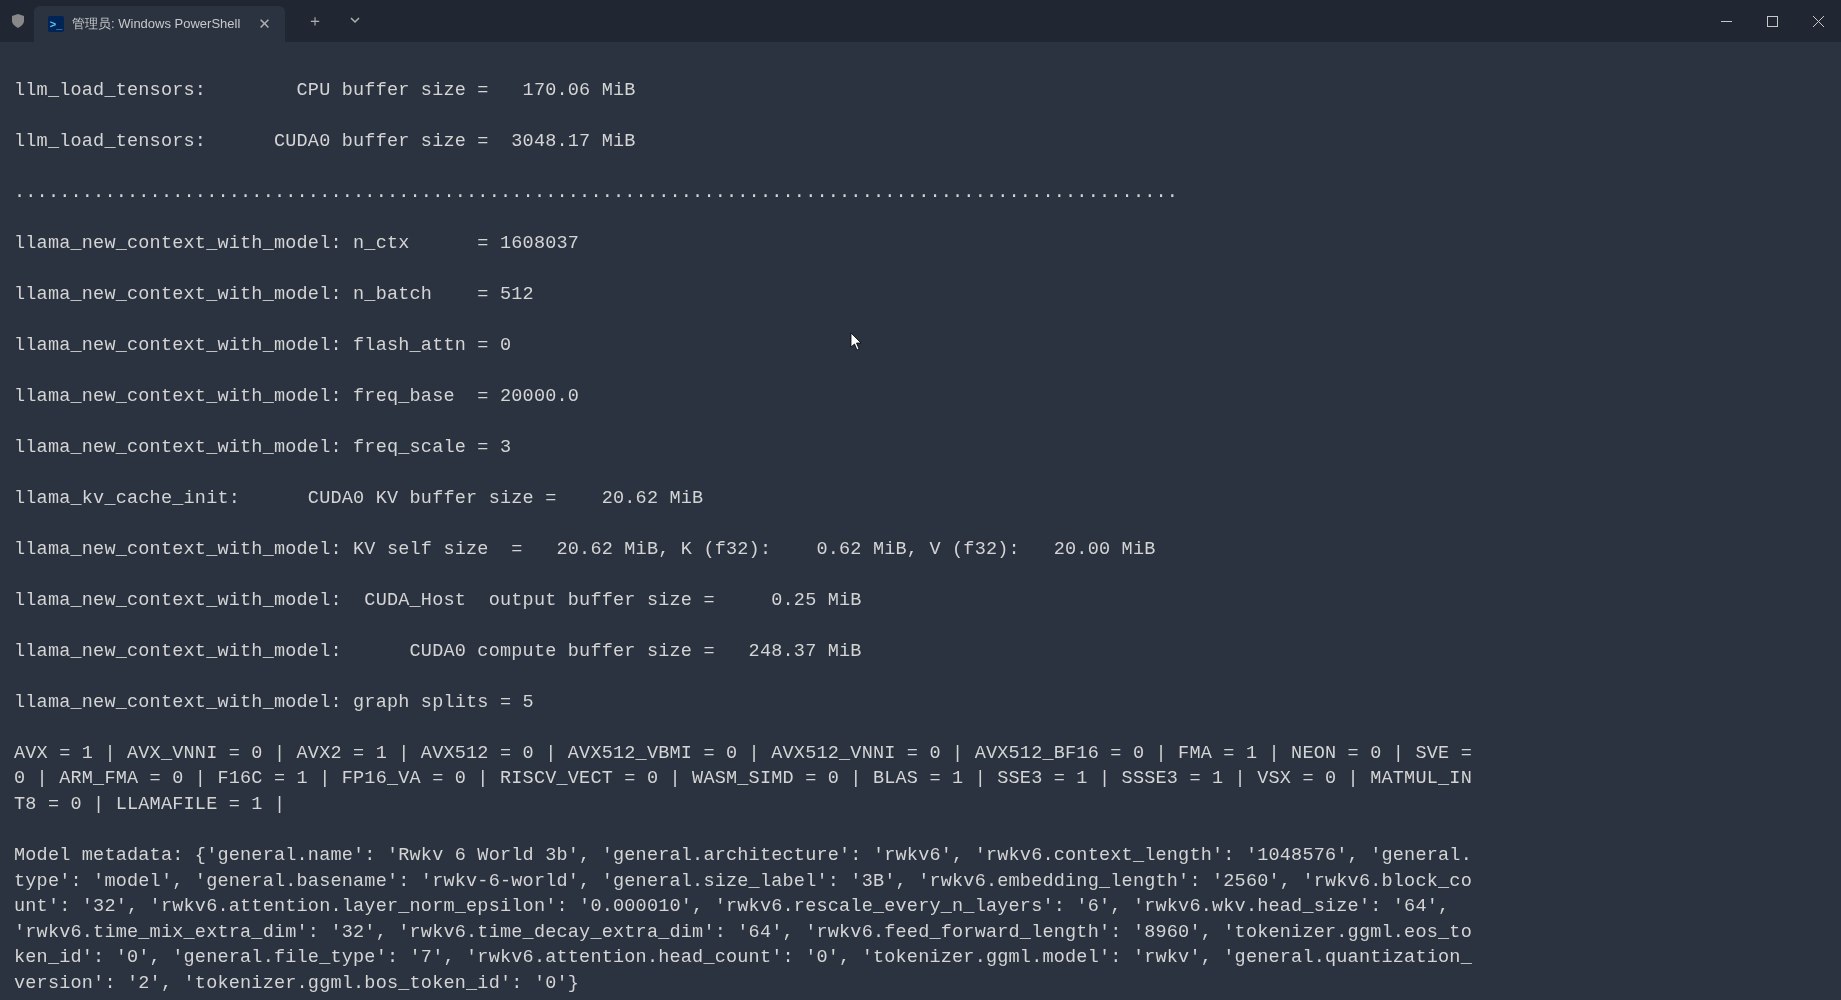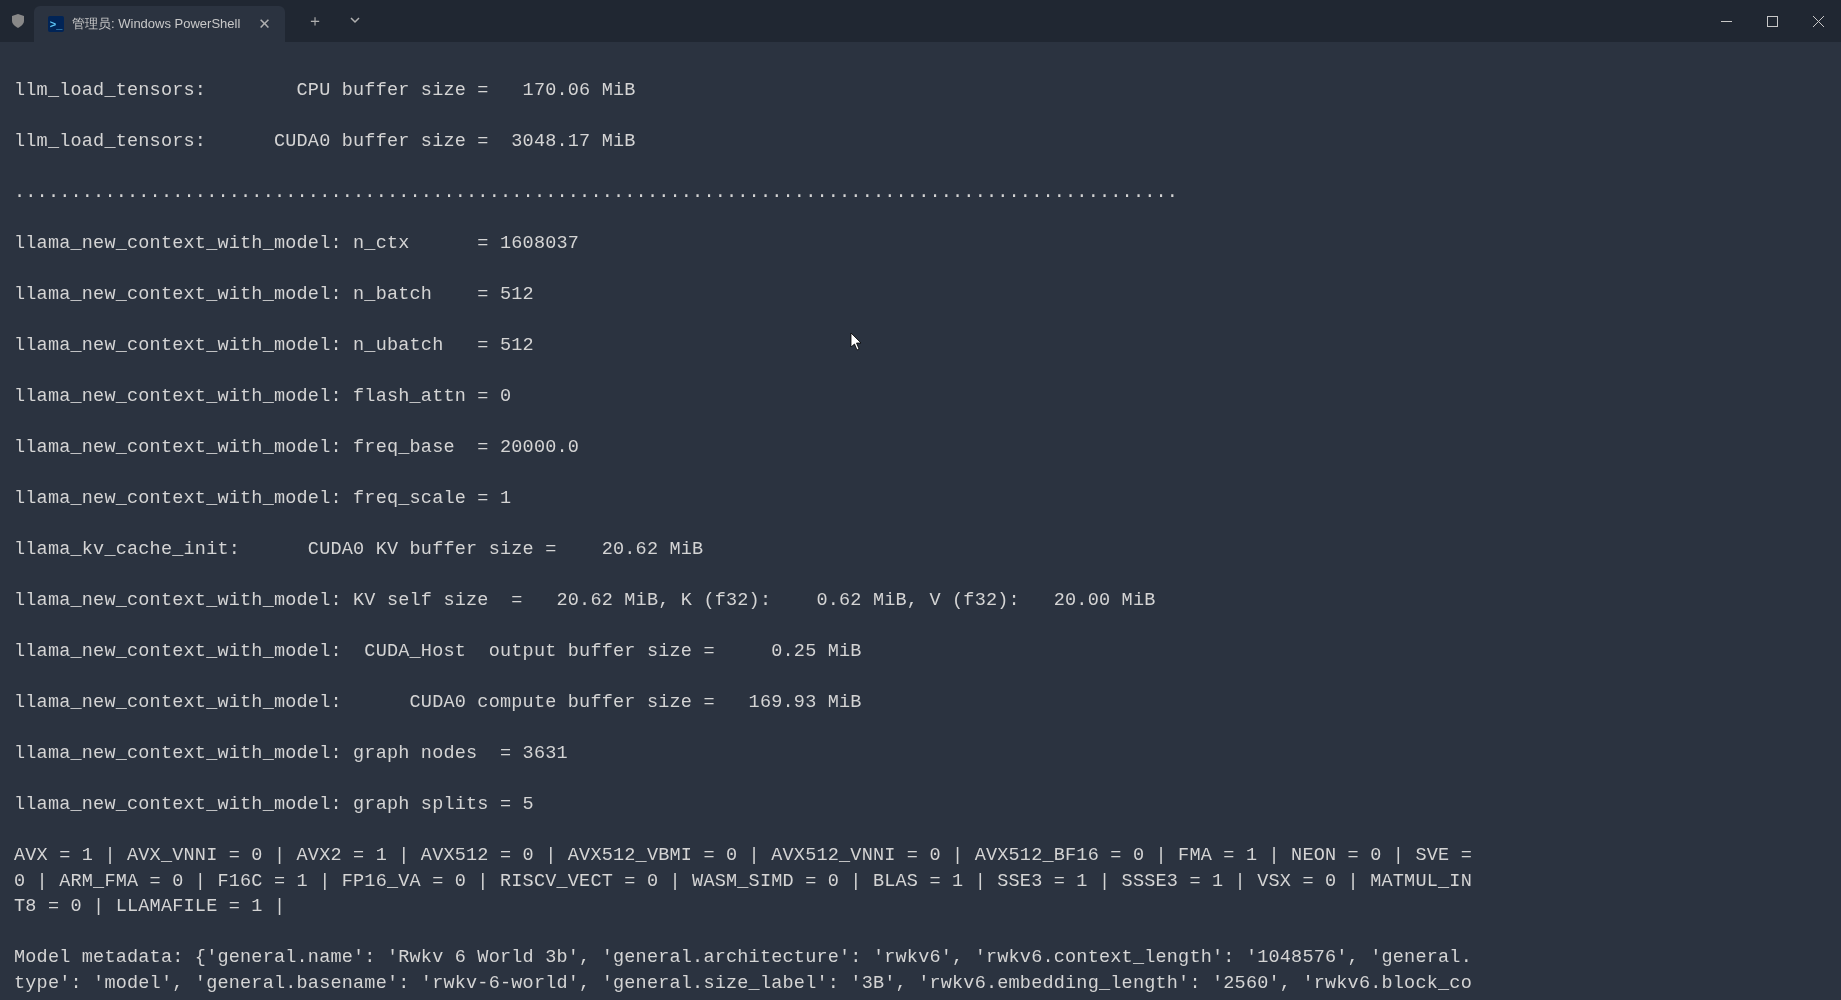--- a/index.html
+++ b/index.html
@@ -140,29 +140,27 @@
     </div>
   </div>
 </div>
 
 <div class="terminal">
 <div class="line">llm_load_tensors:        CPU buffer size =   170.06 MiB</div>
 <div class="line">llm_load_tensors:      CUDA0 buffer size =  3048.17 MiB</div>
 <div class="line">.......................................................................................................</div>
 <div class="line">llama_new_context_with_model: n_ctx      = 1608037</div>
 <div class="line">llama_new_context_with_model: n_batch    = 512</div>
-<div class="line">llama_new_context_with_model: n_ubatch   = 512</div>
 <div class="line">llama_new_context_with_model: flash_attn = 0</div>
 <div class="line">llama_new_context_with_model: freq_base  = 20000.0</div>
-<div class="line">llama_new_context_with_model: freq_scale = 1</div>
+<div class="line">llama_new_context_with_model: freq_scale = 3</div>
 <div class="line">llama_kv_cache_init:      CUDA0 KV buffer size =    20.62 MiB</div>
 <div class="line">llama_new_context_with_model: KV self size  =   20.62 MiB, K (f32):    0.62 MiB, V (f32):   20.00 MiB</div>
 <div class="line">llama_new_context_with_model:  CUDA_Host  output buffer size =     0.25 MiB</div>
-<div class="line">llama_new_context_with_model:      CUDA0 compute buffer size =   169.93 MiB</div>
-<div class="line">llama_new_context_with_model: graph nodes  = 3631</div>
+<div class="line">llama_new_context_with_model:      CUDA0 compute buffer size =   248.37 MiB</div>
 <div class="line">llama_new_context_with_model: graph splits = 5</div>
 <div class="line" style="white-space:pre-wrap;word-break:break-all;width:1460px">AVX = 1 | AVX_VNNI = 0 | AVX2 = 1 | AVX512 = 0 | AVX512_VBMI = 0 | AVX512_VNNI = 0 | AVX512_BF16 = 0 | FMA = 1 | NEON = 0 | SVE = 0 | ARM_FMA = 0 | F16C = 1 | FP16_VA = 0 | RISCV_VECT = 0 | WASM_SIMD = 0 | BLAS = 1 | SSE3 = 1 | SSSE3 = 1 | VSX = 0 | MATMUL_INT8 = 0 | LLAMAFILE = 1 | </div>
 <div class="line" style="white-space:pre-wrap;word-break:break-all;width:1460px">Model metadata: {'general.name': 'Rwkv 6 World 3b', 'general.architecture': 'rwkv6', 'rwkv6.context_length': '1048576', 'general.type': 'model', 'general.basename': 'rwkv-6-world', 'general.size_label': '3B', 'rwkv6.embedding_length': '2560', 'rwkv6.block_count': '32', 'rwkv6.attention.layer_norm_epsilon': '0.000010', 'rwkv6.rescale_every_n_layers': '6', 'rwkv6.wkv.head_size': '64', 'rwkv6.time_mix_extra_dim': '32', 'rwkv6.time_decay_extra_dim': '64', 'rwkv6.feed_forward_length': '8960', 'tokenizer.ggml.eos_token_id': '0', 'general.file_type': '7', 'rwkv6.attention.head_count': '0', 'tokenizer.ggml.model': 'rwkv', 'general.quantization_version': '2', 'tokenizer.ggml.bos_token_id': '0'}</div>
 
 
 <svg class="cursor" viewBox="0 0 14 20">
   <path fill="#fff" stroke="#000" stroke-width="0.8" d="M1 1 L1 15 L4.5 12 L7 18 L9 17 L6.5 11 L11 11 Z"></path>
 </svg>
 </div>
 

